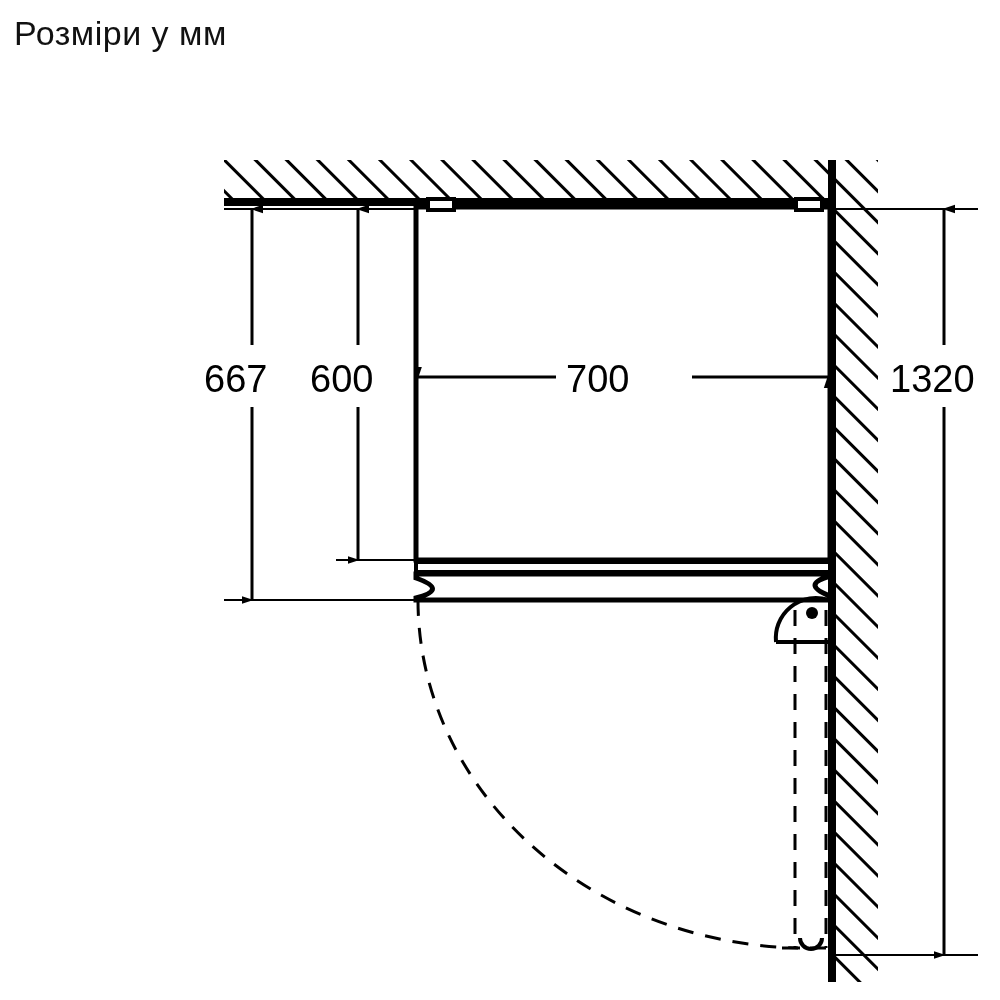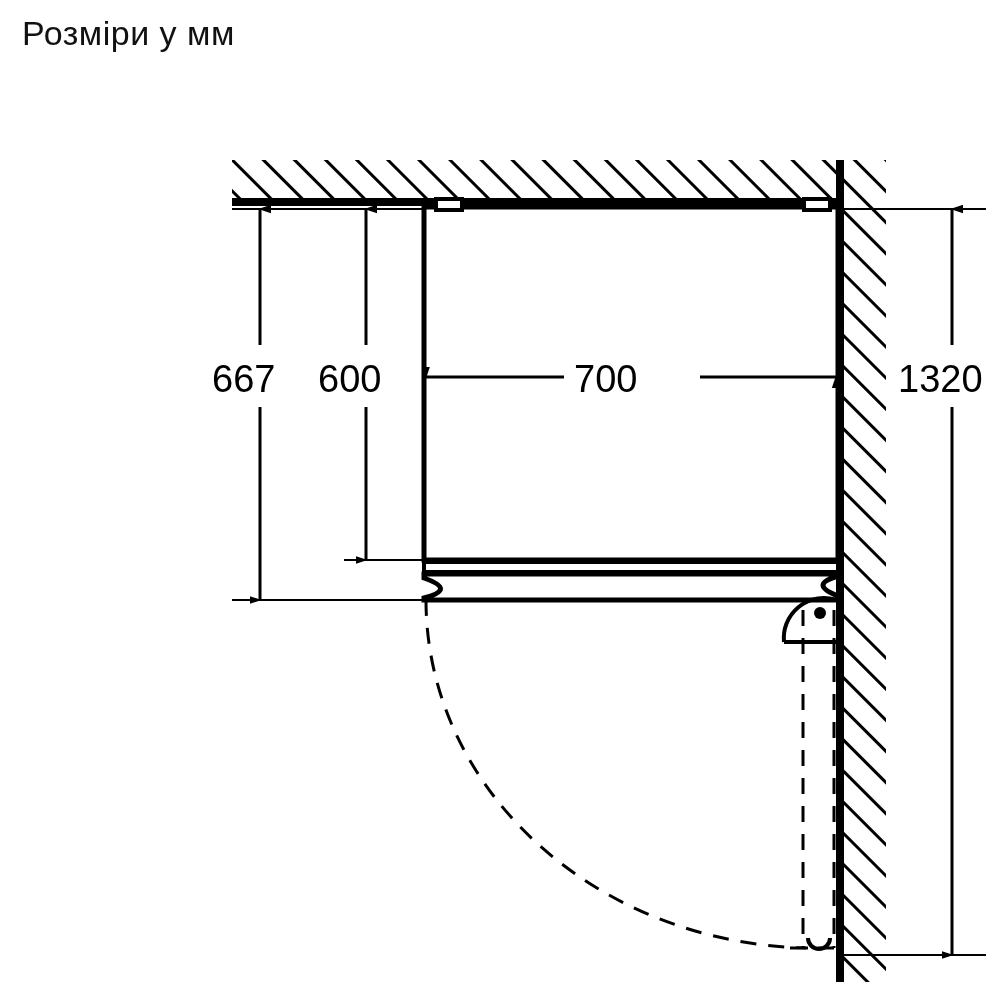--- a/index.html
+++ b/index.html
@@ -10,21 +10,21 @@
   body {
     width: 1000px;
     height: 1000px;
     font-family: "Liberation Sans", sans-serif;
     color: #000000;
     overflow: hidden;
     position: relative;
   }
   #drawing-root {
     position: absolute;
-    left: 8px;
+    left: 0;
     top: 0;
     width: 852px;
     height: 1000px;
   }
   .title-text {
     position: absolute;
     left: 14px;
     top: 14px;
     font-size: 34px;
     font-weight: 400;

